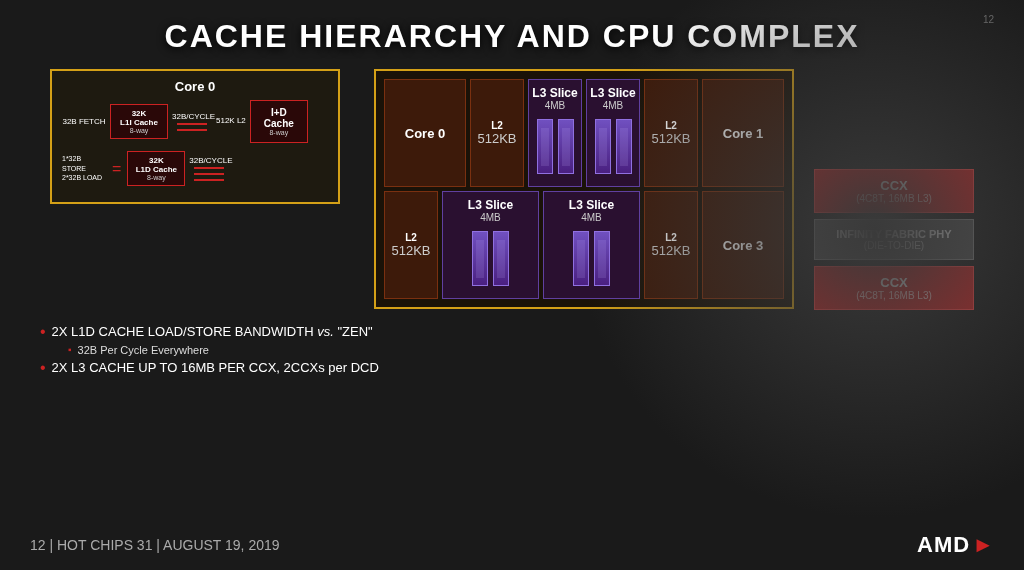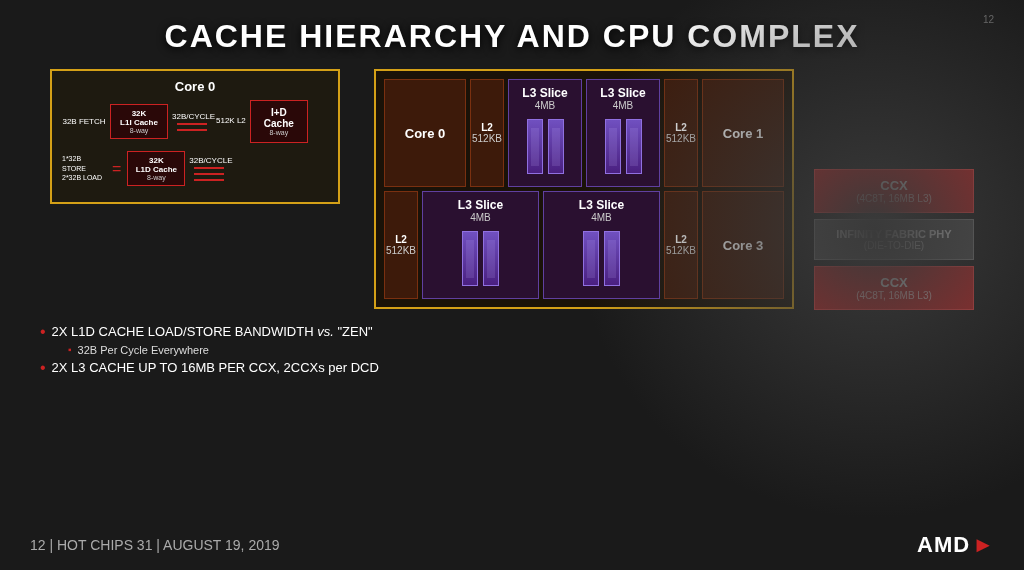--- a/index.html
+++ b/index.html
@@ -143,25 +143,25 @@
       color: #fff;
       flex-shrink: 0;
     }
     .l2-cell {
       background: #3d1a0a;
       border: 1px solid #7a3010;
       display: flex;
       flex-direction: column;
       align-items: center;
       justify-content: center;
-      width: 34px;
+      width: 54px;
       flex-shrink: 0;
     }
     .l2-cell .lbl { font-size: 10px; font-weight: bold; color: #fff; }
-    .l2-cell .sz { font-size: 10px; color: #ccc; }
+    .l2-cell .sz { font-size: 13px; color: #ccc; }
     .l3-cell {
       background: #2a1030;
       border: 1px solid #6040a0;
       display: flex;
       flex-direction: column;
       align-items: center;
       justify-content: flex-start;
       padding-top: 6px;
       flex: 1;
       position: relative;

